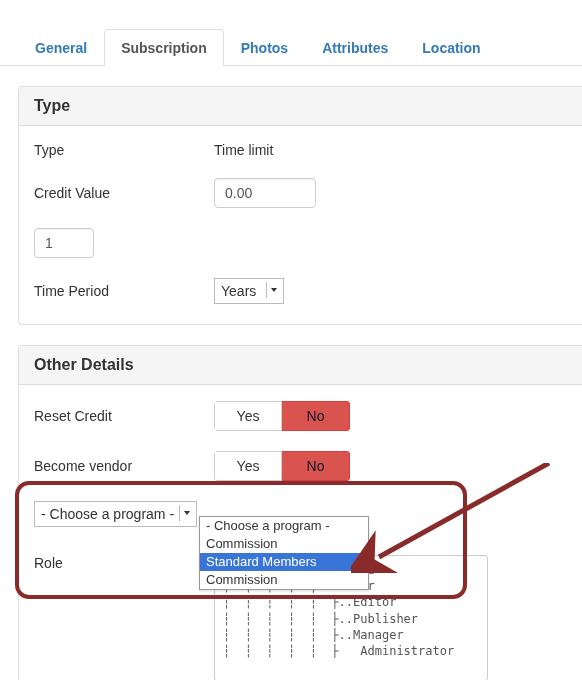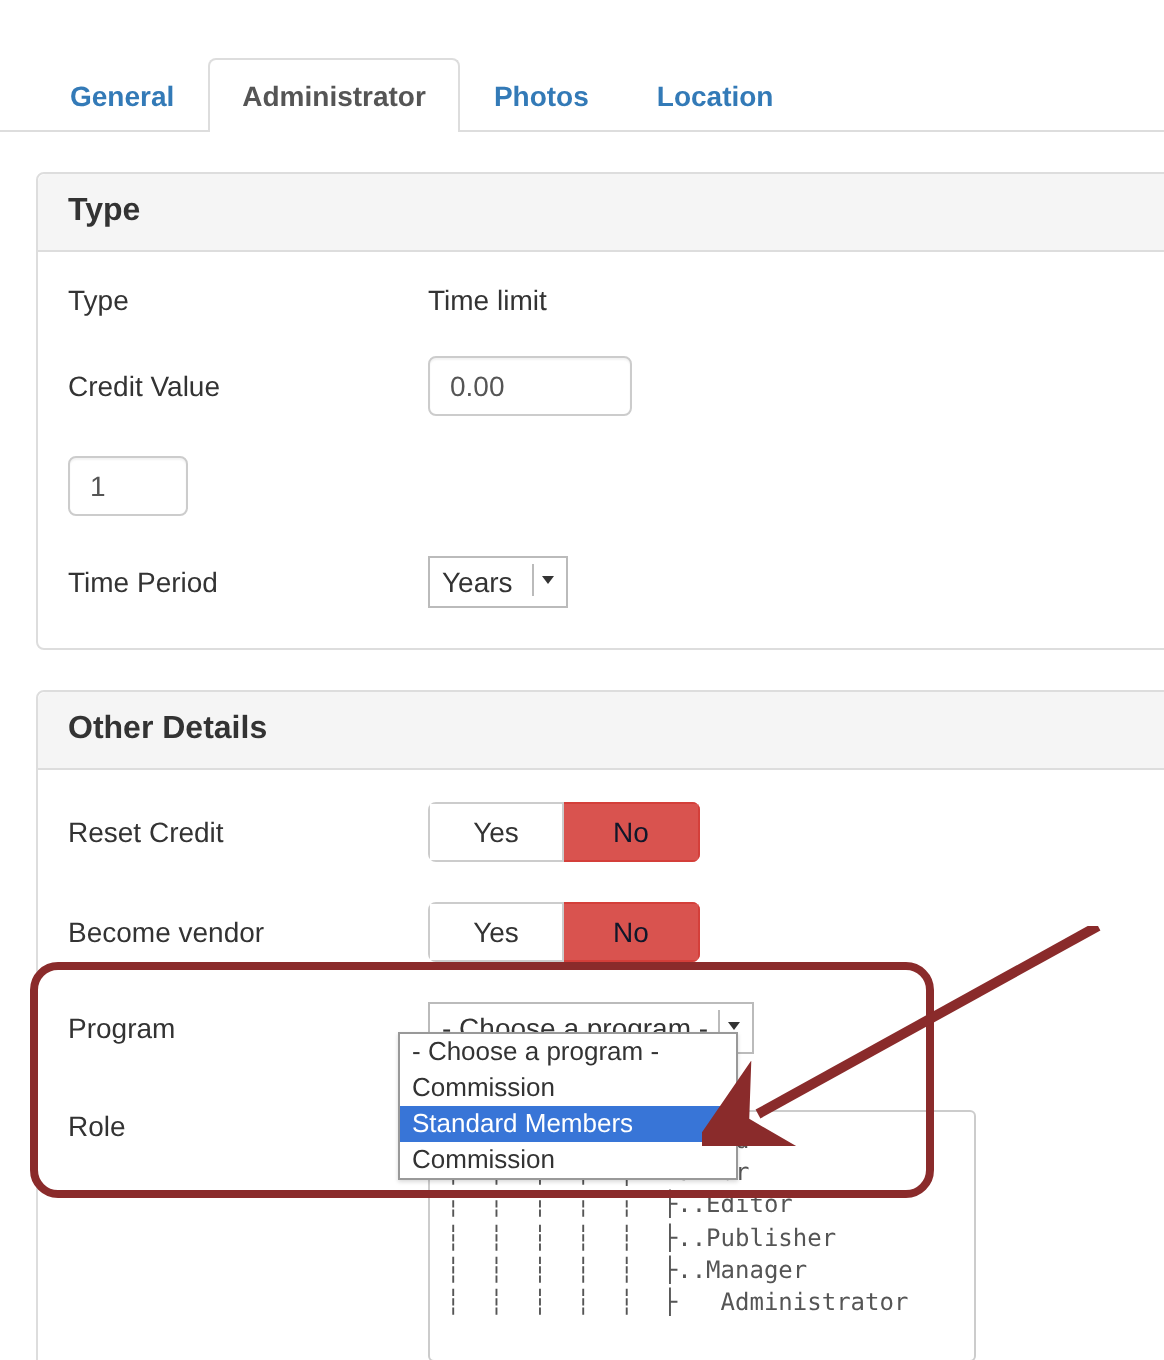--- a/index.html
+++ b/index.html
@@ -161,22 +161,23 @@
     position: absolute;
     pointer-events: none;
     z-index: 50;
   }
 </style>
 </head>
 <body>
 
 <div class="tabs">
   <div class="tab">General</div>
-  <div class="tab active">Administrator</div>
+  <div class="tab active">Subscription</div>
   <div class="tab">Photos</div>
+  <div class="tab">Attributes</div>
   <div class="tab">Location</div>
 </div>
 
 <div class="panel">
   <div class="panel-heading">Type</div>
   <div class="panel-body">
     <div class="form-row">
       <div class="form-label">Type</div>
       <div class="form-value">Time limit</div>
     </div>
@@ -208,21 +209,20 @@
       </div>
     </div>
     <div class="form-row">
       <div class="form-label">Become vendor</div>
       <div class="btn-group">
         <div class="seg-btn primary-off">Yes</div>
         <div class="seg-btn danger-on">No</div>
       </div>
     </div>
     <div class="form-row" style="margin-bottom:28px">
-      <div class="form-label">Program</div>
       <div class="select-wrap" style="position:relative">
         <div class="form-select" style="min-width:150px">- Choose a program -</div>
         <div class="caret"></div>
       </div>
     </div>
     <div class="form-row roles-row">
       <div class="form-label">Role</div>
       <div class="tree-area">┆  ┆  ┆  ┆…Registered
 ┆  ┆  ┆  ┆  ├..Author
 ┆  ┆  ┆  ┆  ┆  ├..Editor

